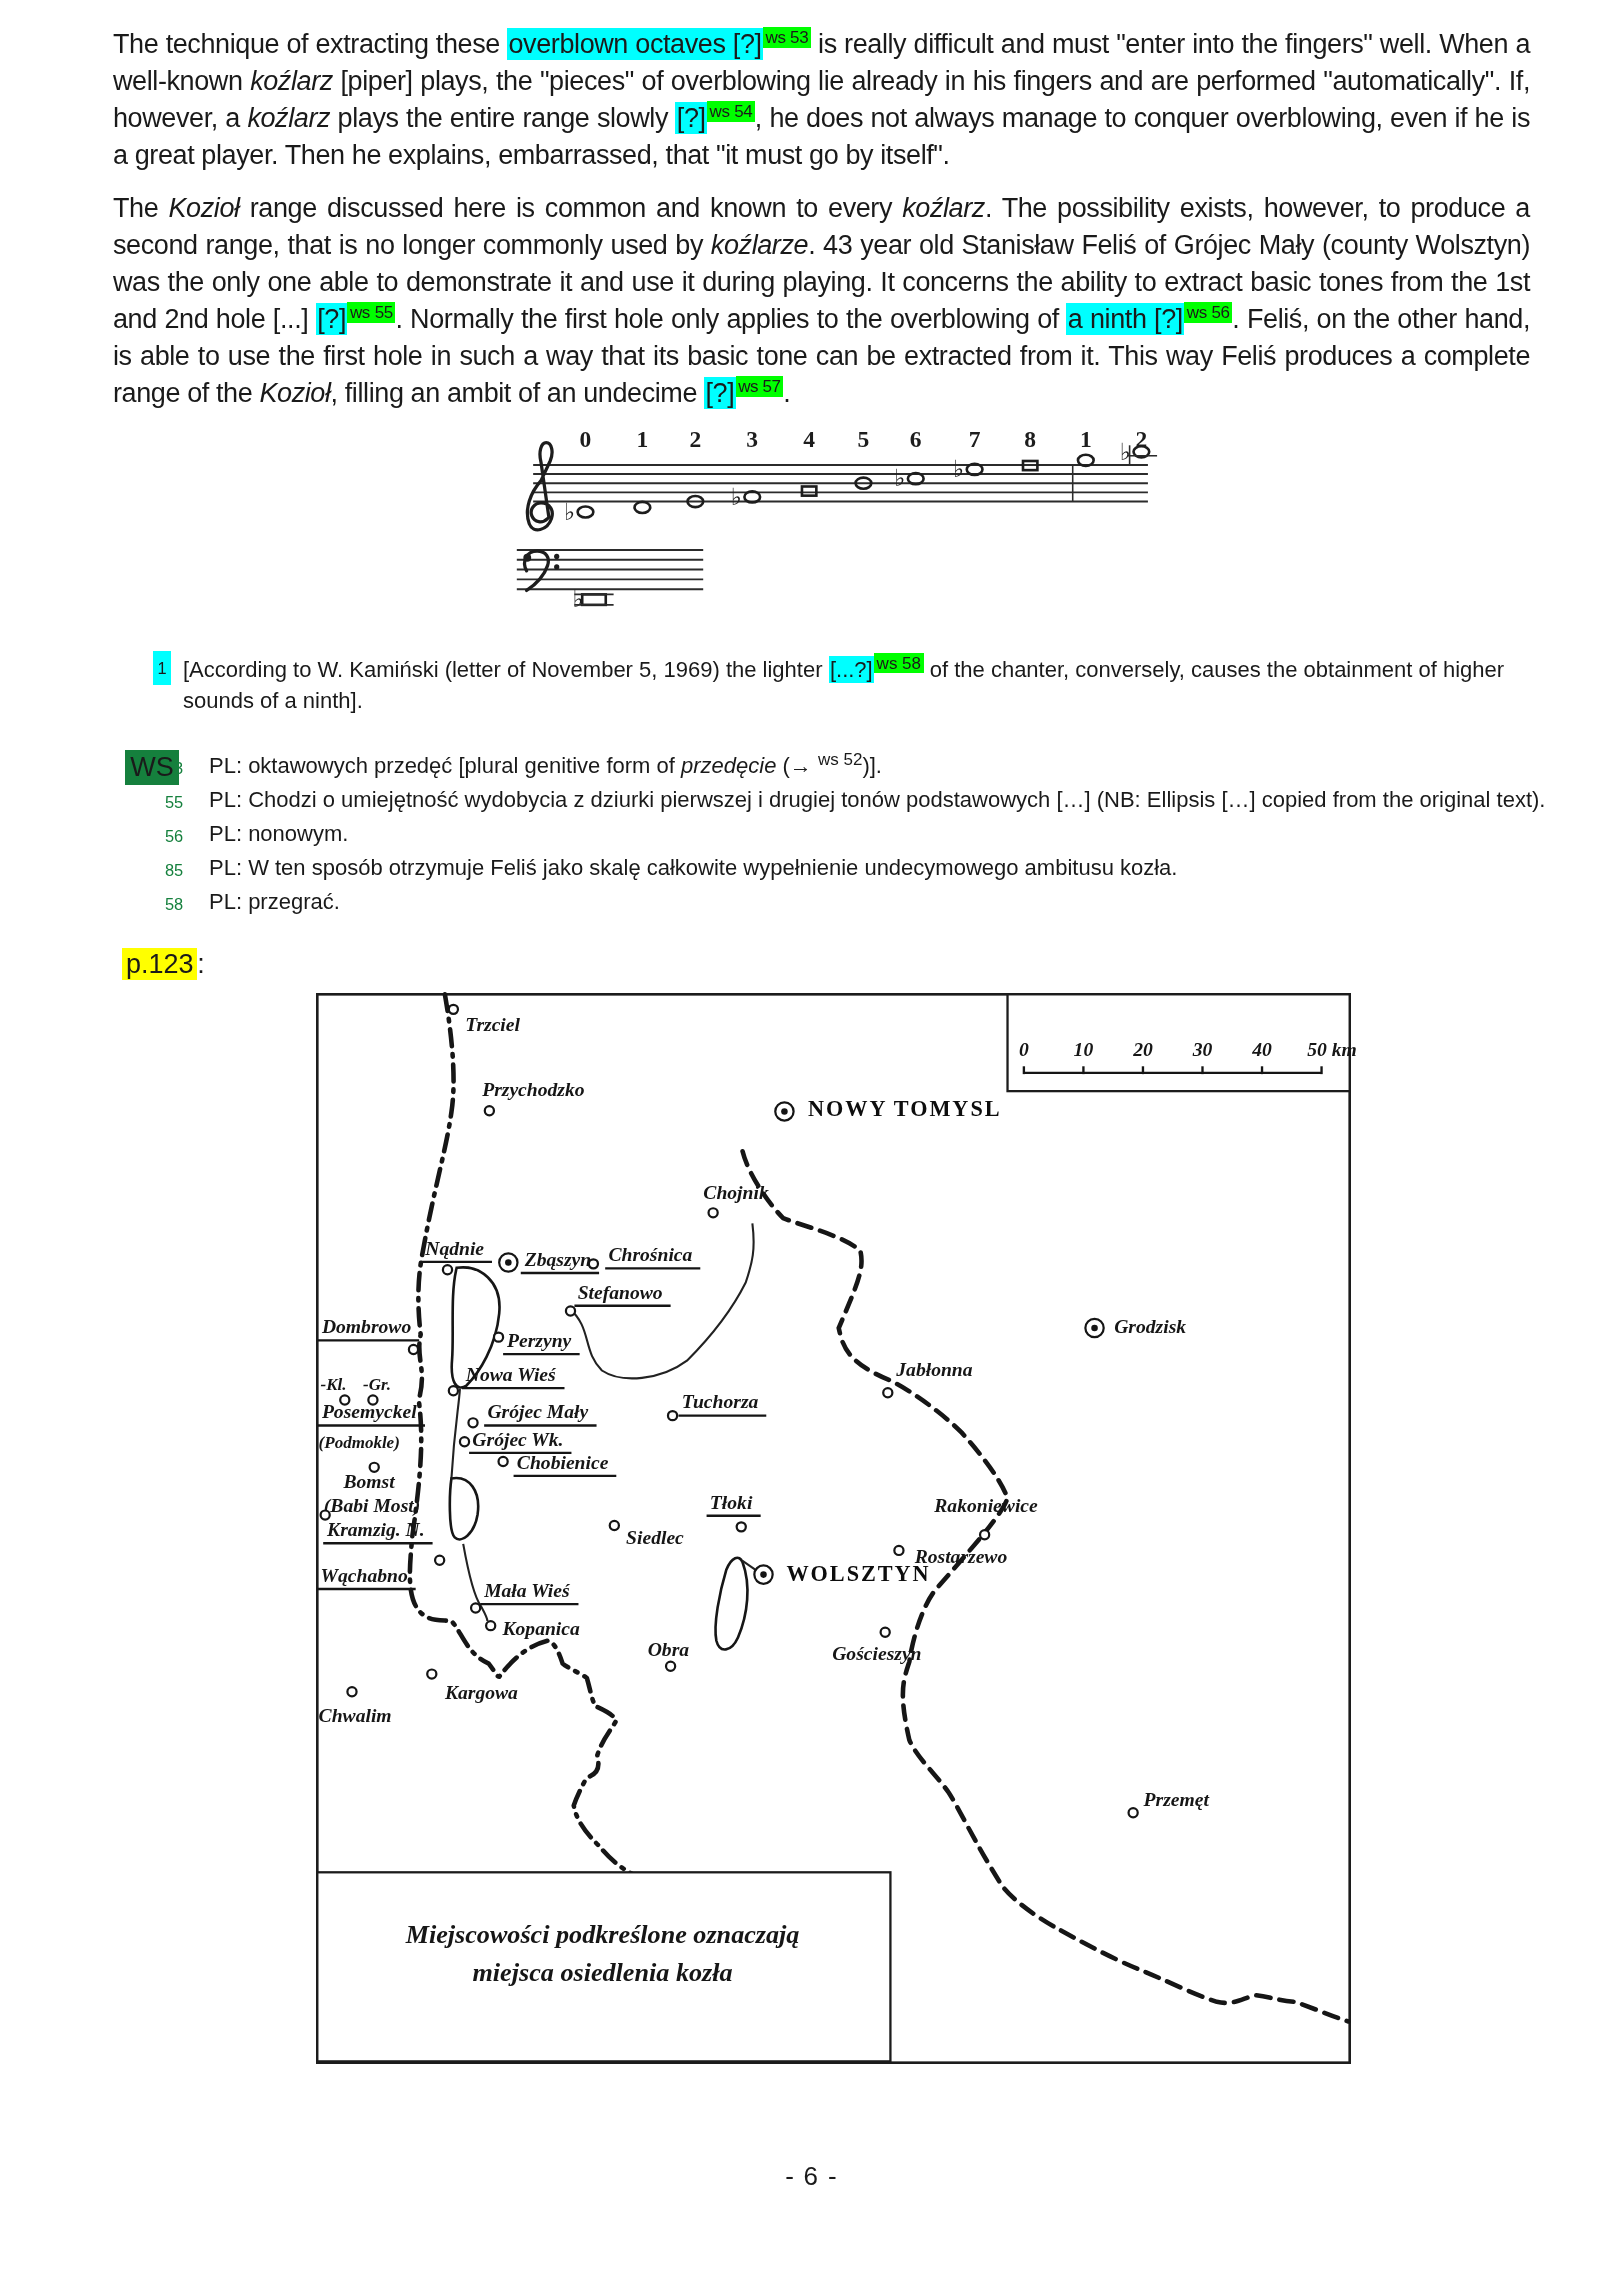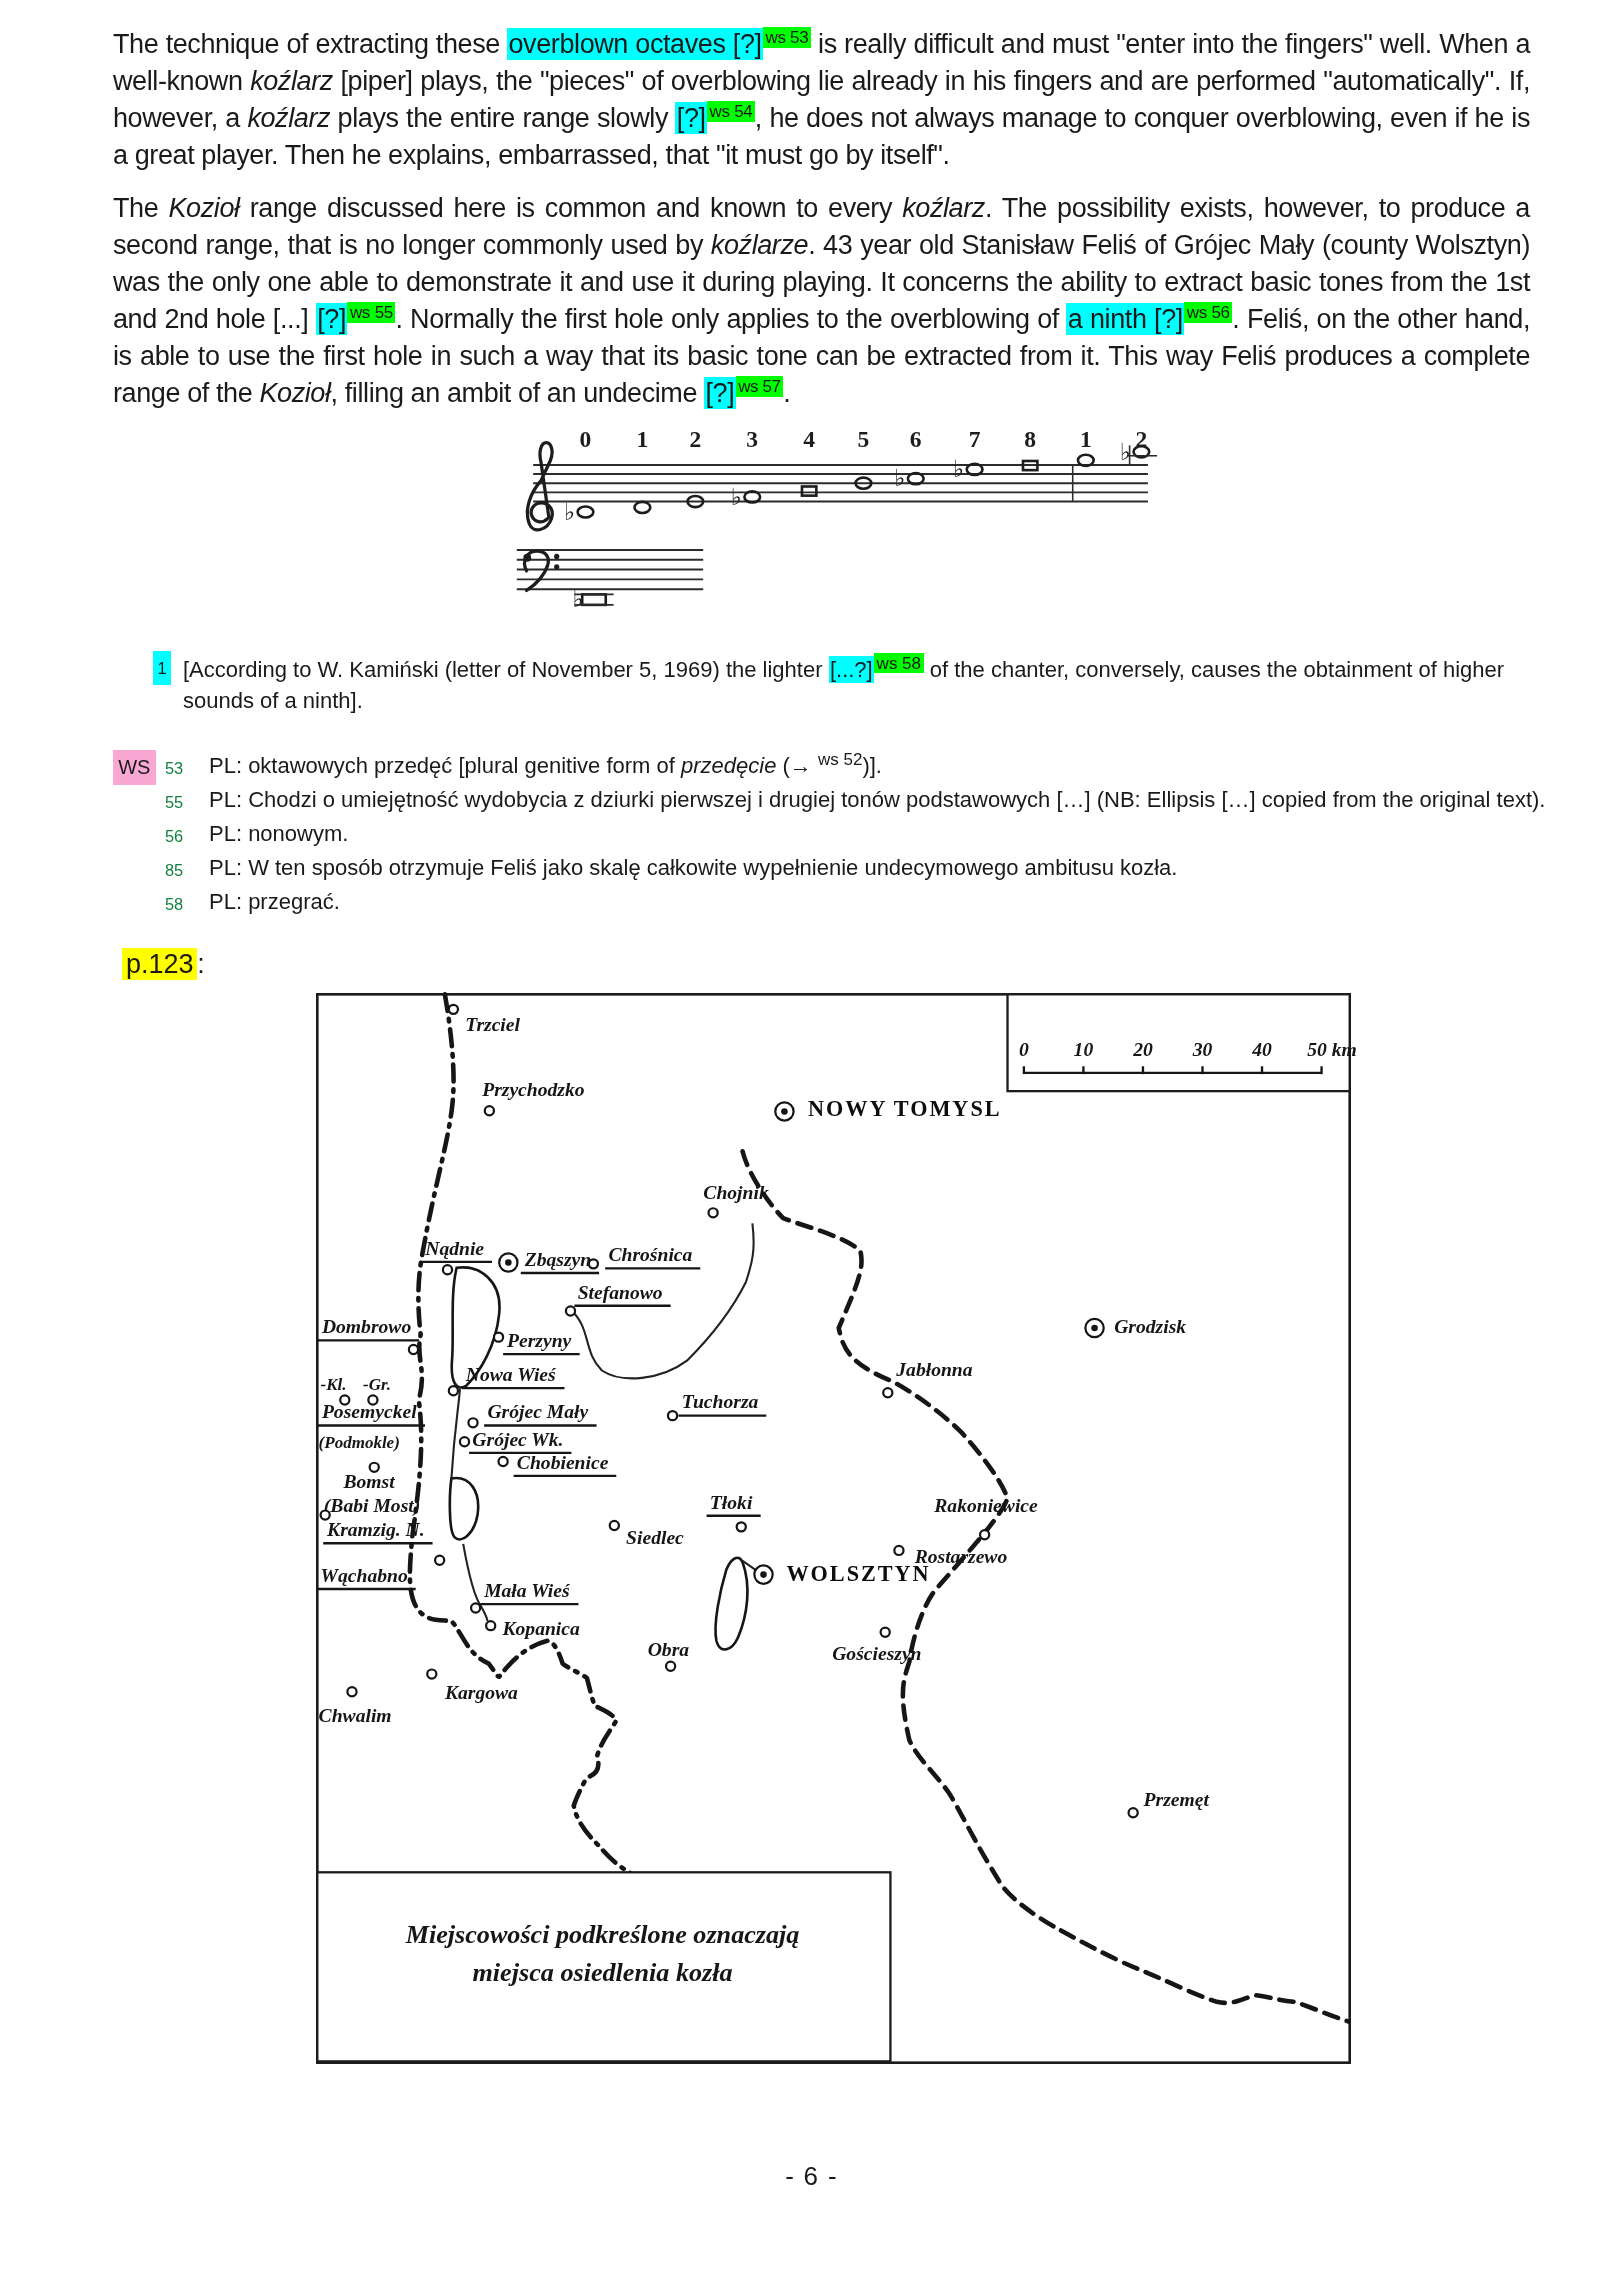--- a/index.html
+++ b/index.html
@@ -7,21 +7,21 @@
         font-family:"Liberation Sans",sans-serif;color:#1a1a1a;}
   .para{position:absolute;font-size:27px;line-height:37px;letter-spacing:-0.4px;text-align:justify;}
   .it{font-style:italic;}
   .hl-c{background:#00ffff;padding:0.7px 1.3px;}
   .hl-g{background:#00ff00;padding:0.7px 2.6px;}
   .hl-y{background:#ffff00;padding:1.3px 3.9px;margin-left:9px;}
   .sup{vertical-align:super;font-size:17px;line-height:0;}
   #footnote{position:absolute;left:183px;top:654px;width:1335px;font-size:22px;line-height:31px;text-align:left;}
   #footnote .marker{position:absolute;left:-30px;top:-2.6px;font-size:16.4px;background:#00ffff;padding:1.3px 4.6px;}
   #ws{position:absolute;left:113px;top:751px;width:1446px;font-size:22px;line-height:30px;}
-  .ws-tag{position:absolute;left:0;top:-1.3px;background:#f9a8d4;padding:2.6px 5.2px;font-size:20px;}
+  .ws-tag{position:absolute;left:12px;top:-1.3px;background:#15803d;padding:2.6px 5.2px;font-size:27px;}
   .ws-row{display:flex;align-items:flex-start;min-height:30px;margin-bottom:2px;}
   .ws-num{flex:none;width:44px;margin-left:52px;font-size:16.4px;padding-top:2px;color:#15803d;}
   .ws-text{flex:1;}
   #p123{position:absolute;left:113px;top:949px;font-size:27px;}
   #caption{position:absolute;left:0;top:2076px;width:1623px;text-align:center;font-size:27.5px;}
   #footer{position:absolute;left:0;top:2161px;width:1623px;text-align:center;font-size:26px;letter-spacing:1.3px;}
   svg{position:absolute;overflow:visible;}
   
   .m-line{stroke:#2b2b2b;stroke-width:3;}
   .m-thin{stroke:#2b2b2b;stroke-width:2.4;}

